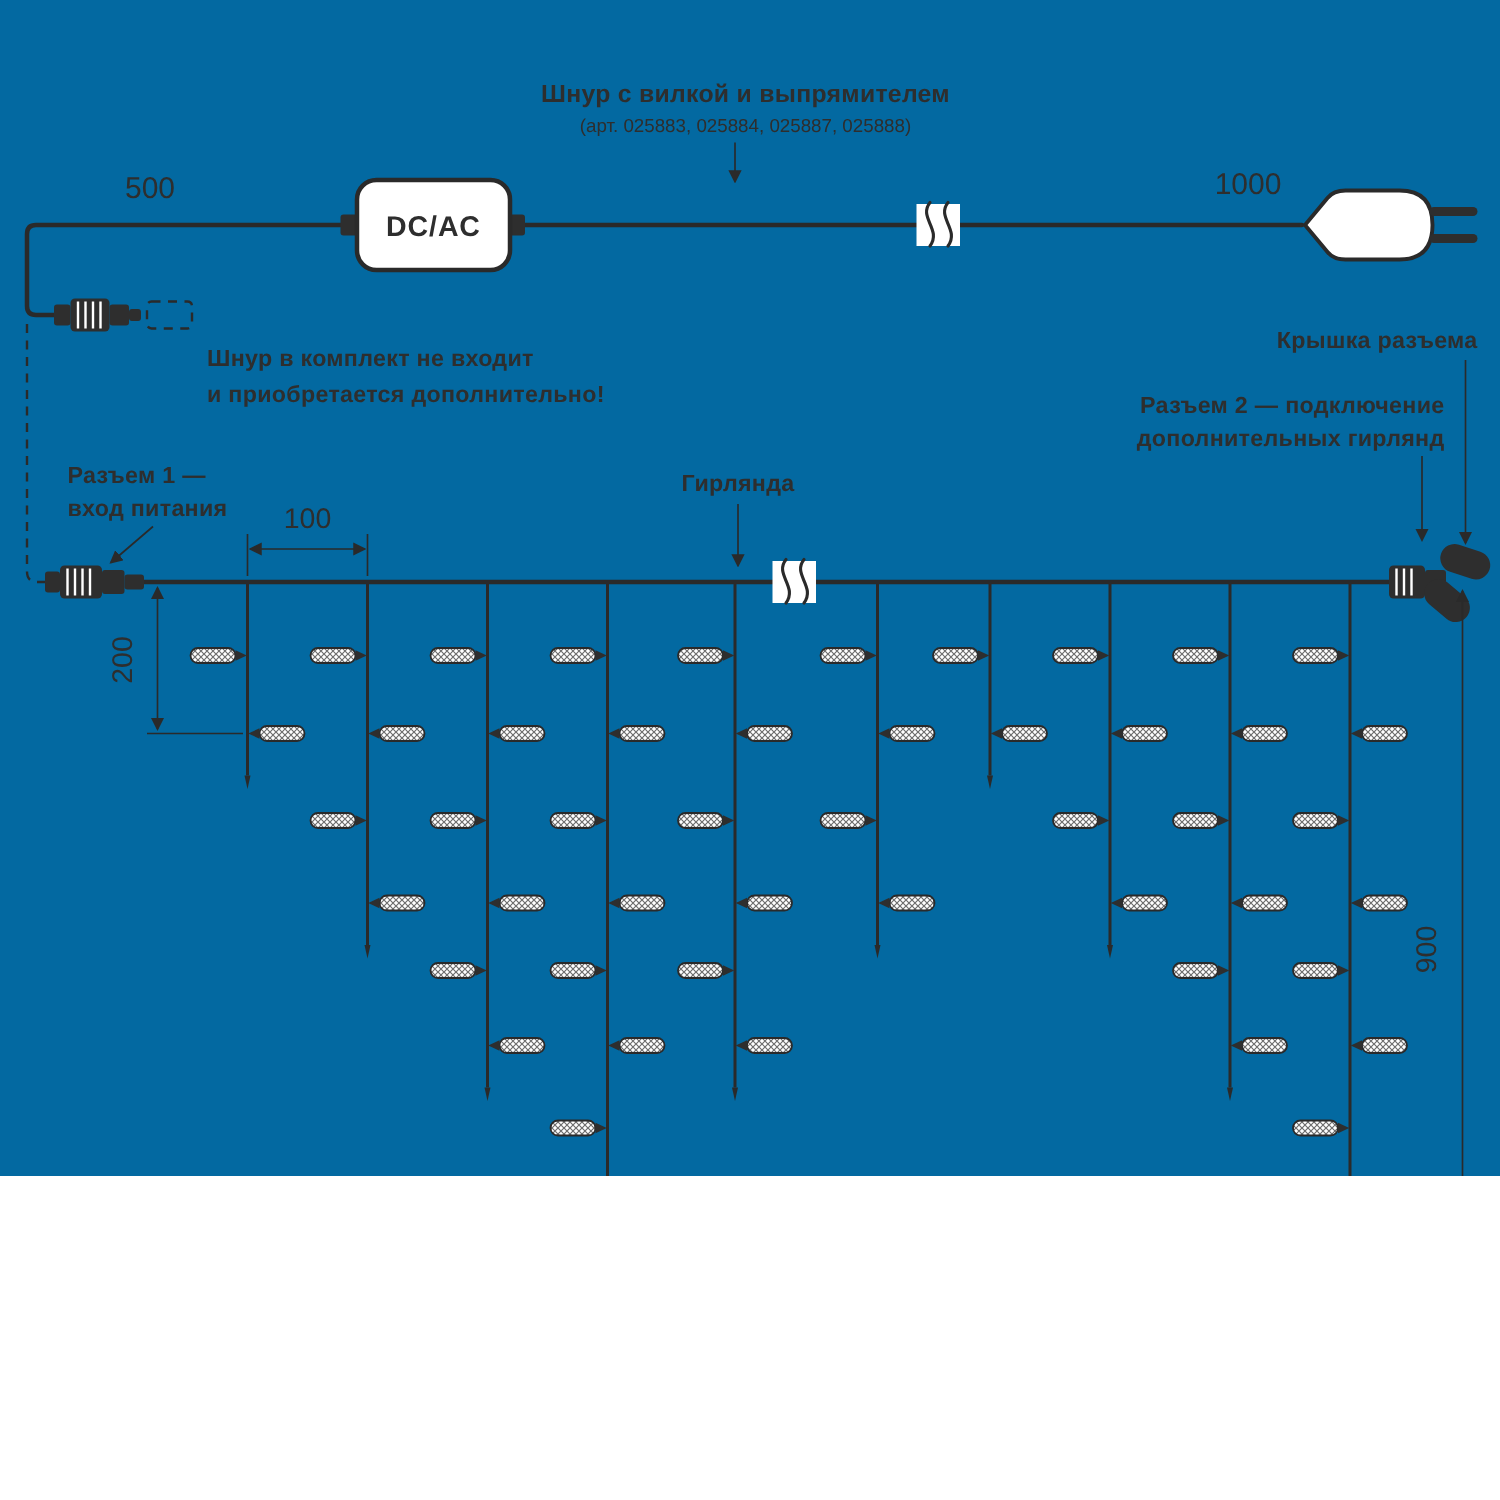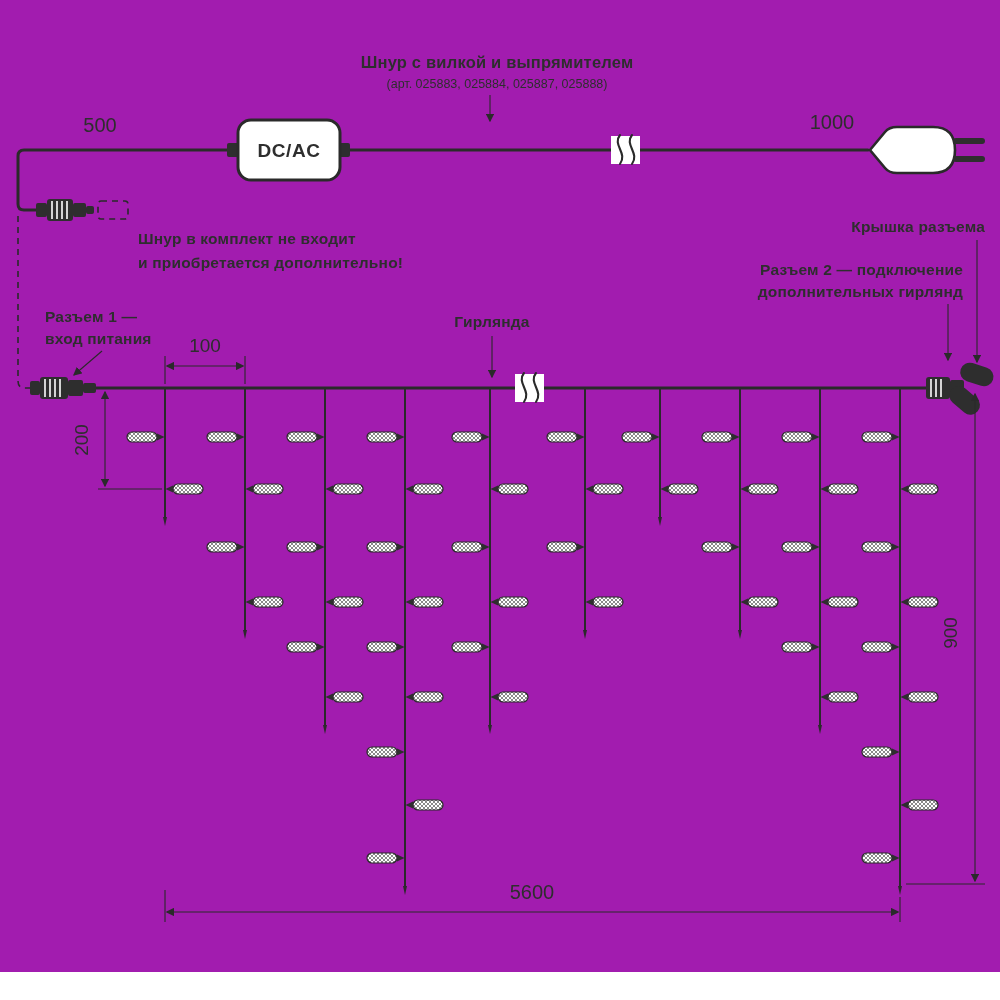--- a/index.html
+++ b/index.html
@@ -1,16 +1,16 @@
 <!DOCTYPE html>
 <html><head>
 <meta charset="utf-8">
 <style>
   html,body{margin:0;padding:0;background:#ffffff;}
-  .stage{position:relative;width:1000px;height:972px;background:#a21caf;overflow:hidden;}
+  .stage{position:relative;width:1000px;height:784px;background:#0369a1;overflow:hidden;}
   svg{position:absolute;left:0;top:0;}
   text{fill:#2e2e2e;font-family:"Liberation Sans",sans-serif;}
   .t-title{font-size:16.5px;font-weight:700;letter-spacing:.2px;}
   .t-art{font-size:12.5px;font-weight:400;}
   .t-label{font-size:15.5px;font-weight:700;letter-spacing:.2px;}
   .t-num{font-size:20px;font-weight:400;}
   .t-dim{font-size:19px;font-weight:400;}
   .t-box{font-size:19px;font-weight:700;letter-spacing:.6px;}
   .wire{stroke:#2a2a2a;stroke-width:3;fill:none;stroke-linecap:round;}
   .thin{stroke:#2a2a2a;stroke-width:1.1;fill:none;}

